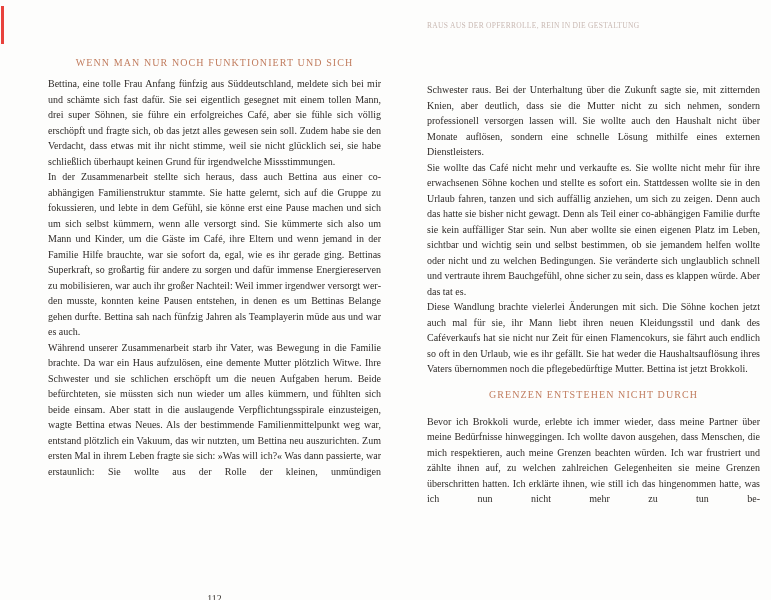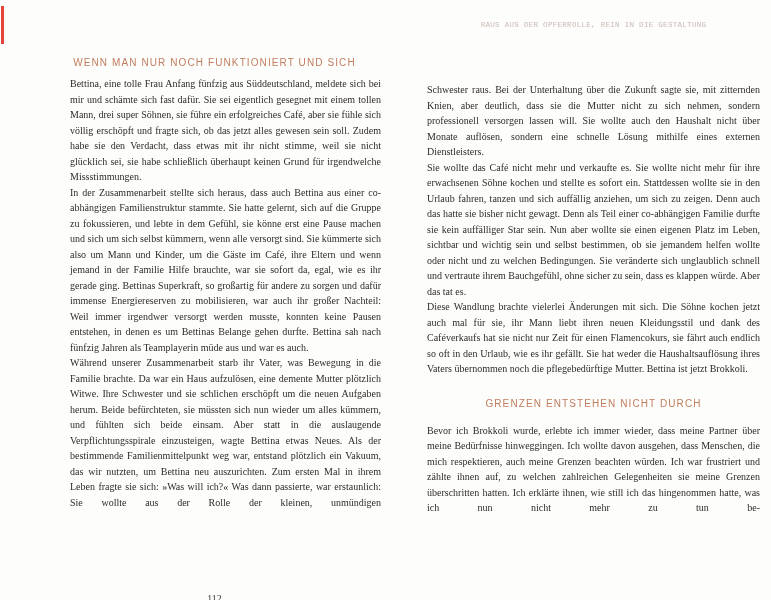--- a/index.html
+++ b/index.html
@@ -23,59 +23,59 @@
     position: absolute;
     top: 0;
     width: 333px;
     height: 600px;
   }
   .page-left  { left: 48px; }
   .page-right { left: 427px; }
 
   .section-heading {
     margin: 0;
-    font-family: Liberation Sans, sans-serif;
+    font-family: Liberation Serif, serif;
     font-weight: 400;
     color: #c17d5f;
     text-align: center;
   }
   .section-heading .hline {
     display: block;
     font-size: 10px;
     line-height: 20px;
     letter-spacing: 1.1px;
     white-space: nowrap;
   }
   .page-left .section-heading { padding-top: 53px; }
 
   .running-header {
     position: absolute;
     top: 21px;
     left: 0;
     width: 100%;
-    text-align: center;
-    font-family: Liberation Mono, monospace;
+    text-align: left;
+    font-family: Liberation Serif, serif;
     font-size: 7.5px;
     letter-spacing: 0.3px;
     color: #c9b9b3;
     white-space: nowrap;
   }
 
   .body-text p {
     margin: 0;
     text-align: justify;
     font-size: 10px;
     line-height: 15.5px;
     color: #2f2b28;
   }
   .body-text p.cont { text-align-last: justify; }
 
-  .page-left .body-text { margin-top: 3px; margin-left: 22px; }
+  .page-left .body-text { margin-top: 3px; }
   .page-right .body-text.first { padding-top: 82px; }
-  .page-right .section-heading { margin-top: 17px; }
+  .page-right .section-heading { margin-top: 8px; }
   .page-right .body-text.second { margin-top: 9px; }
 
   .page-number {
     position: absolute;
     top: 553px;
     left: 0;
     width: 100%;
     text-align: center;
     font-size: 9.8px;
     color: #3a3531;

